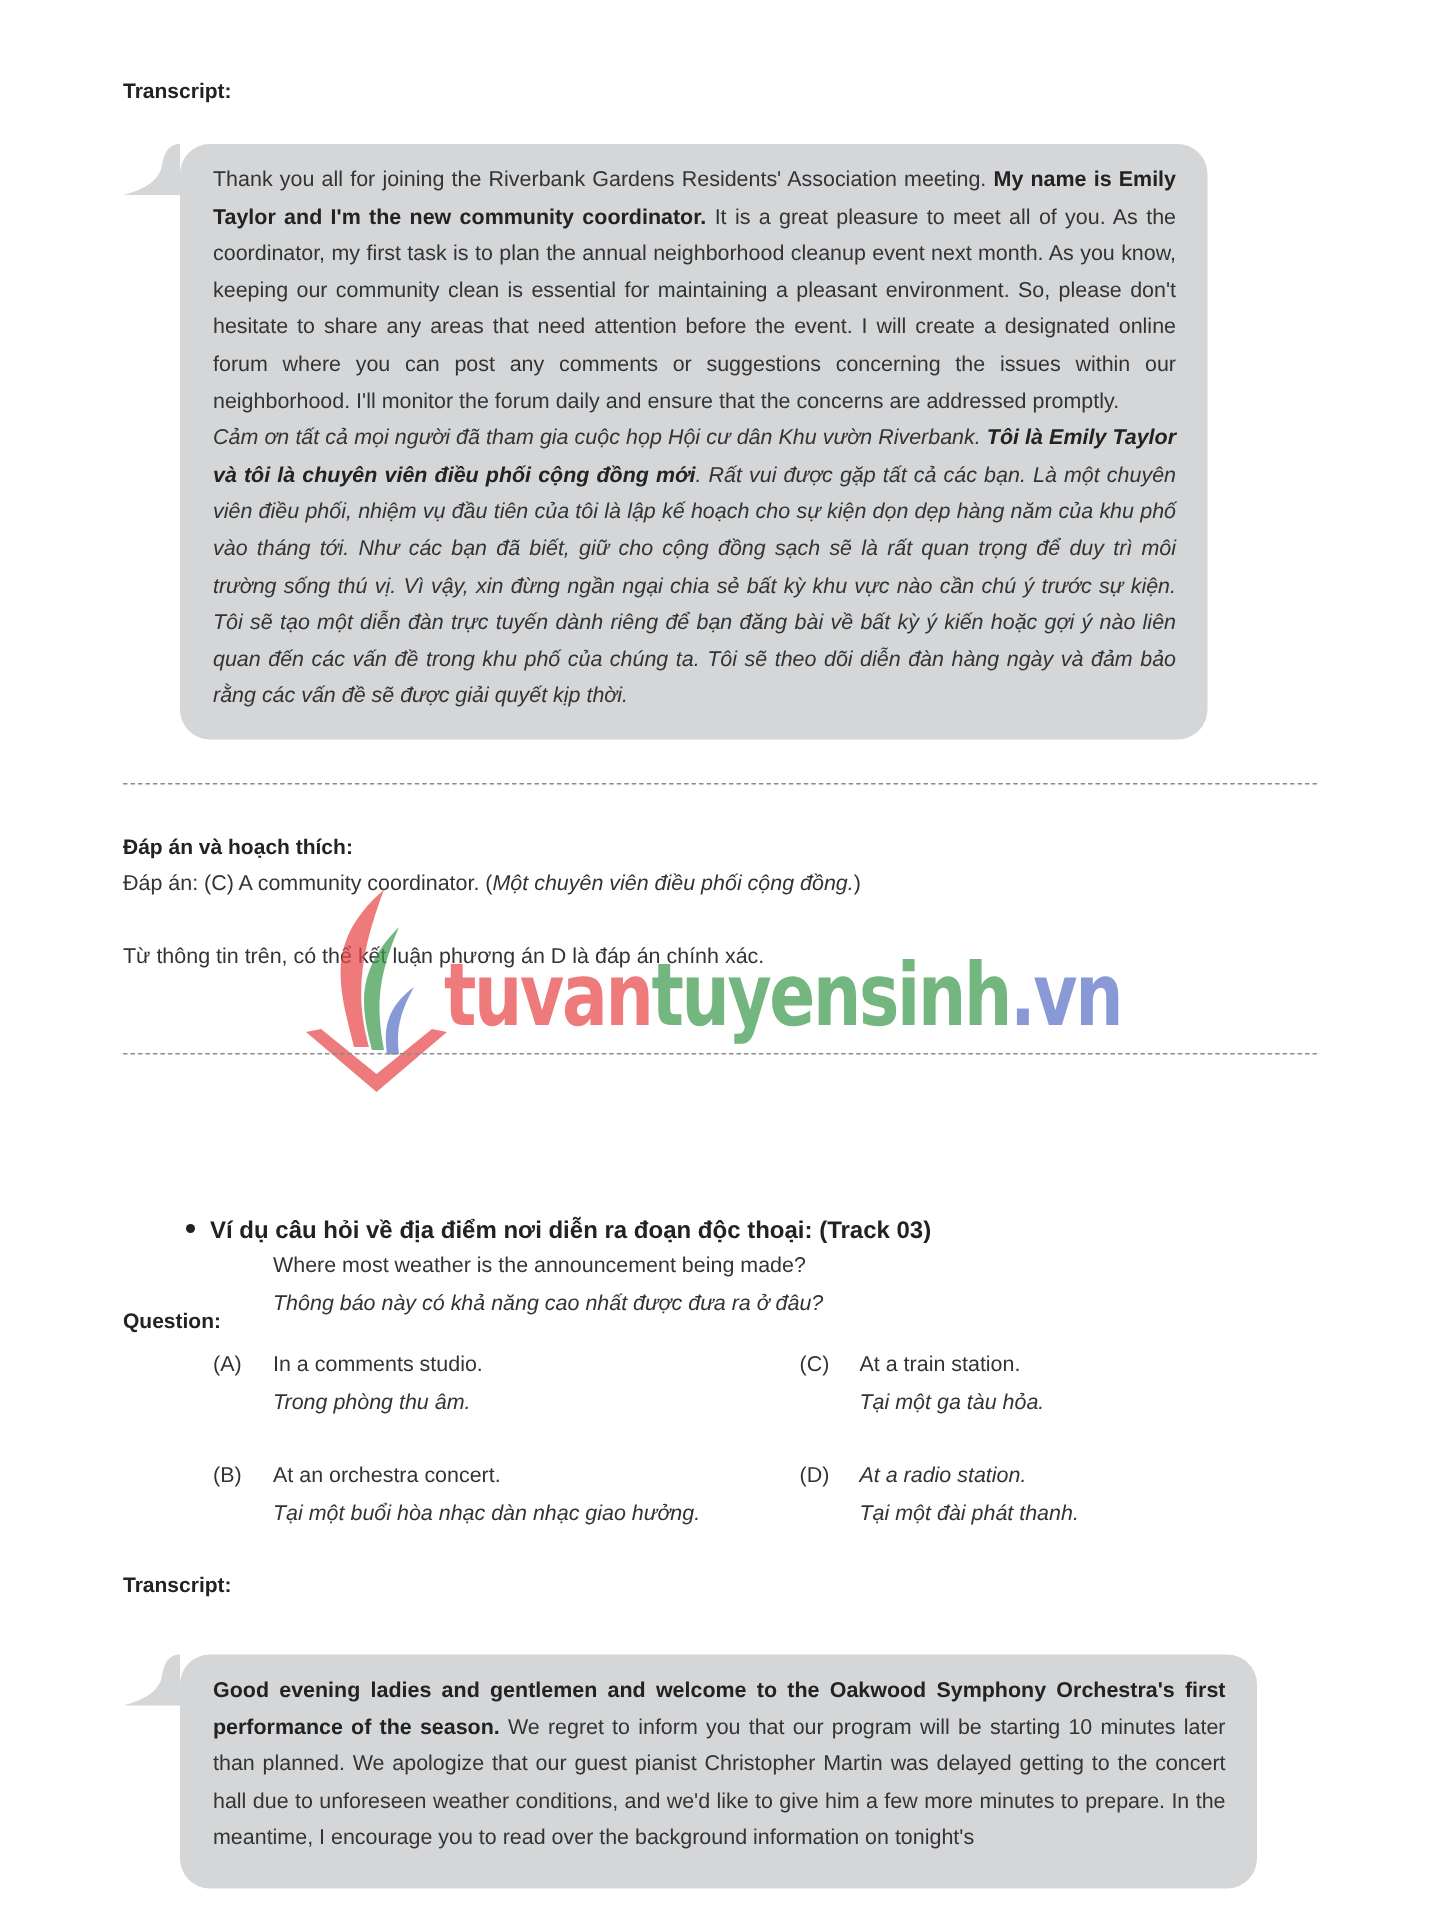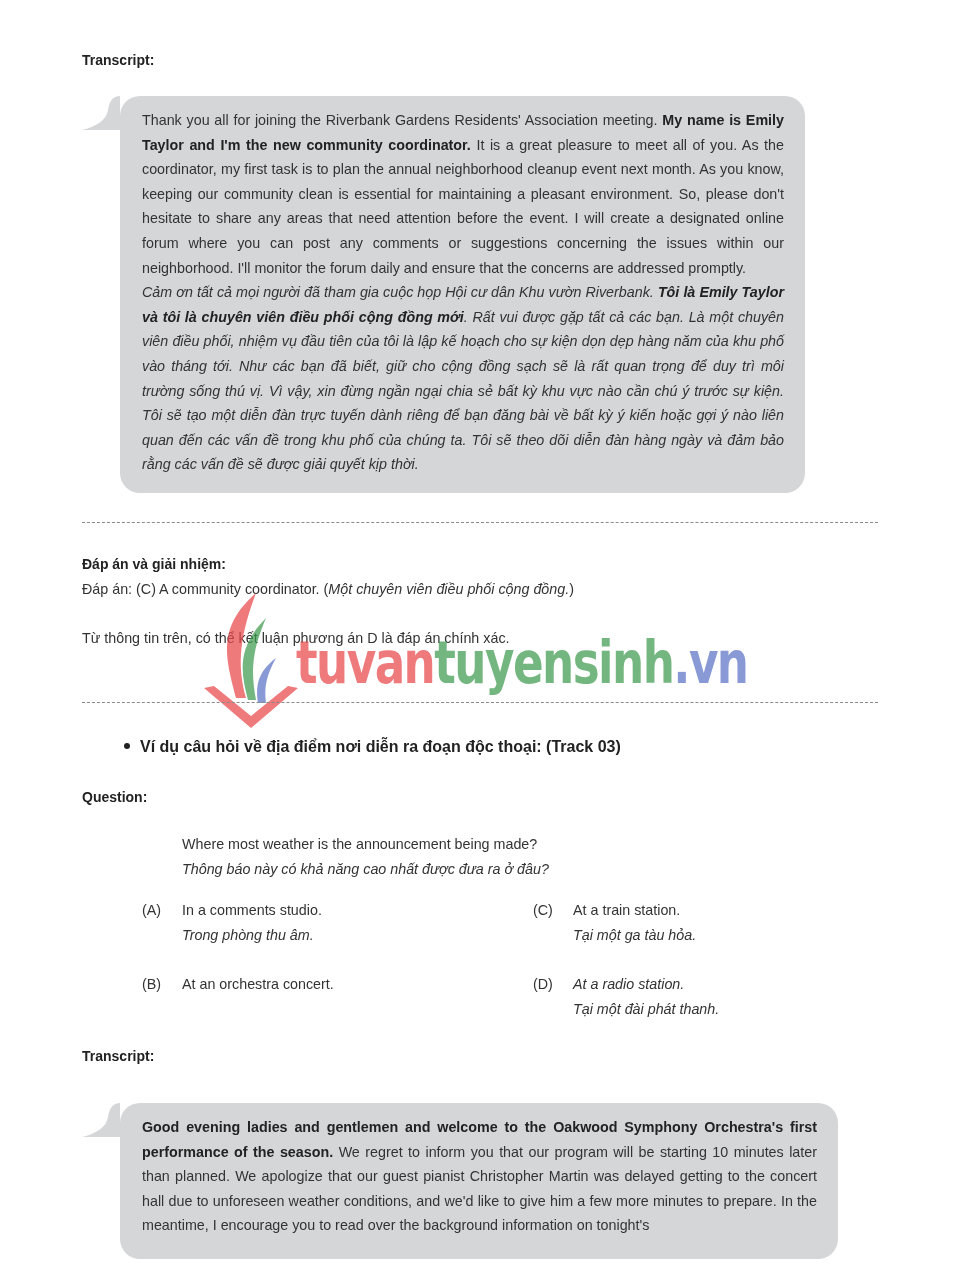--- a/index.html
+++ b/index.html
@@ -64,61 +64,62 @@
   <svg class="tail" viewBox="0 0 40 38">
     <path d="M20 0 Q 10 0 8 14 Q 6 28 -18 34 L 20 34 Z" fill="#d5d6d8"></path>
   </svg>
   <p><span>Thank you all for joining the Riverbank Gardens Residents' Association meeting. </span><b>My name is Emily Taylor and I'm the new community coordinator.</b><span> It is a great pleasure to meet all of you. As the coordinator, my first task is to plan the annual neighborhood cleanup event next month. As you know, keeping our community clean is essential for maintaining a pleasant environment. So, please don't hesitate to share any areas that need attention before the event. I will create a designated online forum where you can post any comments or suggestions concerning the issues within our neighborhood. I'll monitor the forum daily and ensure that the concerns are addressed promptly.</span></p>
   <p class="vi"><span>Cảm ơn tất cả mọi người đã tham gia cuộc họp Hội cư dân Khu vườn Riverbank. </span><b>Tôi là Emily Taylor và tôi là chuyên viên điều phối cộng đồng mới</b><span>. Rất vui được gặp tất cả các bạn. Là một chuyên viên điều phối, nhiệm vụ đầu tiên của tôi là lập kế hoạch cho sự kiện dọn dẹp hàng năm của khu phố vào tháng tới. Như các bạn đã biết, giữ cho cộng đồng sạch sẽ là rất quan trọng để duy trì môi trường sống thú vị. Vì vậy, xin đừng ngần ngại chia sẻ bất kỳ khu vực nào cần chú ý trước sự kiện. Tôi sẽ tạo một diễn đàn trực tuyến dành riêng để bạn đăng bài về bất kỳ ý kiến hoặc gợi ý nào liên quan đến các vấn đề trong khu phố của chúng ta. Tôi sẽ theo dõi diễn đàn hàng ngày và đảm bảo rằng các vấn đề sẽ được giải quyết kịp thời.</span></p>
 </div>
 
 <div class="dash" style="top:522px;"></div>
 
 <div class="abs answer-block" style="left:82px; top:552px; width:800px;">
-  <div class="label-bold" style="font-size:14px;">Đáp án và giải nhiệm:</div>
+  <div class="label-bold" style="font-size:14px;">Đáp án và hoạch thích:</div>
   <div><span>Đáp án: (C)  A community coordinator. (</span><span class="it">Một chuyên viên điều phối cộng đồng.</span><span>)</span></div>
   <div style="height:24.5px;"></div>
   <div>Từ thông tin trên, có thể kết luận phương án D là đáp án chính xác.</div>
 </div>
 
 <div class="watermark">
   <svg width="110" height="150" viewBox="0 0 110 150" style="position:absolute; left:0; top:0;">
     <path d="M60 5 C 20 40, 30 70, 40 110 L 50 110 C 40 75, 45 45, 60 5 Z" fill="#e8474b"></path>
     <path d="M70 30 C 40 60, 45 85, 52 112 L 60 112 C 55 85, 55 65, 70 30 Z" fill="#3f9a4f"></path>
     <path d="M80 70 C 60 85, 60 100, 62 115 L 70 115 C 68 100, 70 88, 80 70 Z" fill="#5b72c7"></path>
     <path d="M8 100 L 55 140 L 102 100 L 92 98 L 55 128 L 18 98 Z" fill="#e8474b"></path>
   </svg>
   <div style="position:absolute; left:100px; top:40px; font-family:'DejaVu Sans', sans-serif; font-weight:bold; font-size:58px; letter-spacing:-2px; line-height:70px; transform:scaleX(0.78); transform-origin:left top; white-space:nowrap;">
     <span style="color:#e8474b;">tuvan</span><span style="color:#3f9a4f;">tuyensinh</span><span style="color:#5b72c7;">.vn</span>
   </div>
 </div>
 
 <div class="dash" style="top:702px;"></div>
 
-<div class="abs bullet-title" style="left:124px; top:738px;">
+<div class="abs bullet-title" style="left:124px; top:812px;">
   <span class="bullet-dot"></span><span>Ví dụ câu hỏi về địa điểm nơi diễn ra đoạn độc thoại: (Track 03)</span>
 </div>
 
-<div class="abs label-bold" style="left:82px; top:789px;">Question:</div>
+<div class="abs label-bold" style="left:82px; top:872px;">Question:</div>
 <div class="abs" style="left:182px; top:832px; line-height:24.5px; font-size:14.3px;">
   <div>Where most weather is the announcement being made?</div>
   <div class="it">Thông báo này có khả năng cao nhất được đưa ra ở đâu?</div>
 </div>
 
 <div class="opt-row" style="left:142px; top:898px; width:360px; height:50px;">
   <span class="opt-letter">(A)</span>
   <div class="opt-text">
     <div>In a comments studio.</div>
     <div class="it">Trong phòng thu âm.</div>
   </div>
 </div>
 <div class="opt-row" style="left:142px; top:972px; width:360px; height:50px;">
   <span class="opt-letter">(B)</span>
   <div class="opt-text">
     <div>At an orchestra concert.</div>
+    <div class="it">Tại một buổi hòa nhạc dàn nhạc giao hưởng.</div>
   </div>
 </div>
 <div class="opt-row" style="left:533px; top:898px; width:340px; height:50px;">
   <span class="opt-letter">(C)</span>
   <div class="opt-text">
     <div>At a train station.</div>
     <div class="it">Tại một ga tàu hỏa.</div>
   </div>
 </div>
 <div class="opt-row" style="left:533px; top:972px; width:340px; height:50px;">

